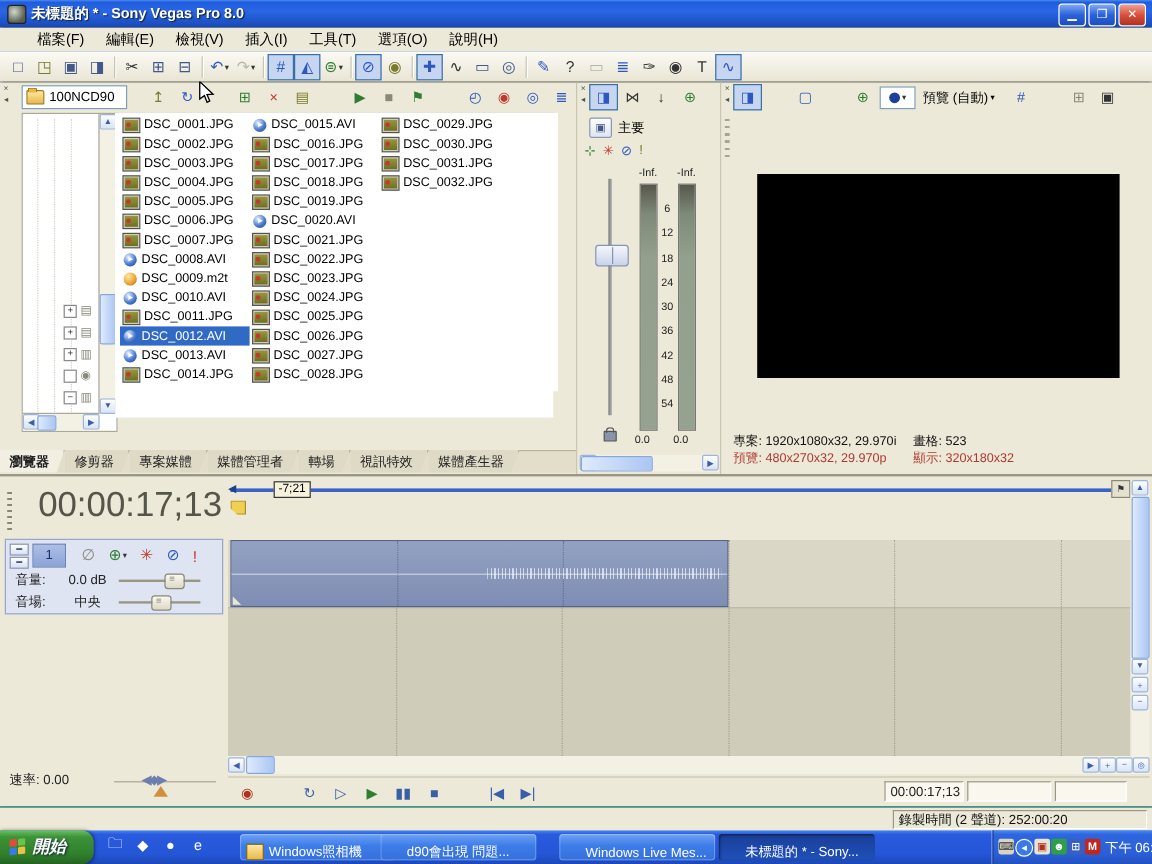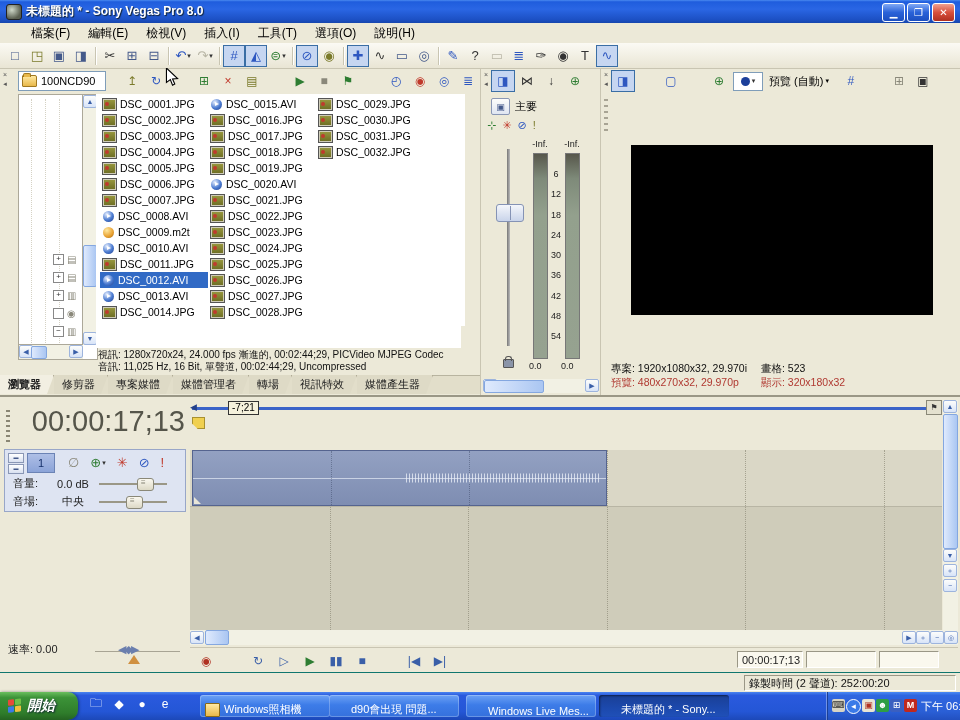--- a/index.html
+++ b/index.html
@@ -645,24 +645,20 @@
             <span class="ficon jpg"></span>
             <span>DSC_0031.JPG</span>
           </div>
 
           <div class="file">
             <span class="ficon jpg"></span>
             <span>DSC_0032.JPG</span>
           </div>
         </div>
 
-      <div id="clipinfo">
-        <div>視訊: 1280x720x24, 24.000 fps 漸進的, 00:02:44;29, PICVideo MJPEG Codec</div>
-        <div>音訊: 11,025 Hz, 16 Bit, 單聲道, 00:02:44;29, Uncompressed</div>
-      </div>
 
       <div id="tabs">
 
       <span class="tab active">瀏覽器</span>
           <span class="tab">修剪器</span>
           <span class="tab">專案媒體</span>
           <span class="tab">媒體管理者</span>
           <span class="tab">轉場</span>
           <span class="tab">視訊特效</span>
           <span class="tab">媒體產生器</span>
@@ -941,21 +937,21 @@
         <span class="ql">◆</span>
         <span class="ql">●</span>
         <span class="ql">e</span>
       </div>
     <div id="taskstrip">
 
     <span class="task" style="left: 200px;">
         <span class="ticon folder"></span>
         <span>Windows照相機</span>
         </span>
-        <span class="task" style="left: 329px;">
+        <span class="task" style="left: 317px;">
         <span class="ticon ie"></span>
         <span>d90會出現 問題...</span>
         </span>
         <span class="task" style="left: 466px;">
         <span class="ticon msn"></span>
         <span>Windows Live Mes...</span>
         </span>
         <span class="task active" style="left: 599px;">
         <span class="ticon vegas"></span>
         <span>未標題的 * - Sony...</span>

